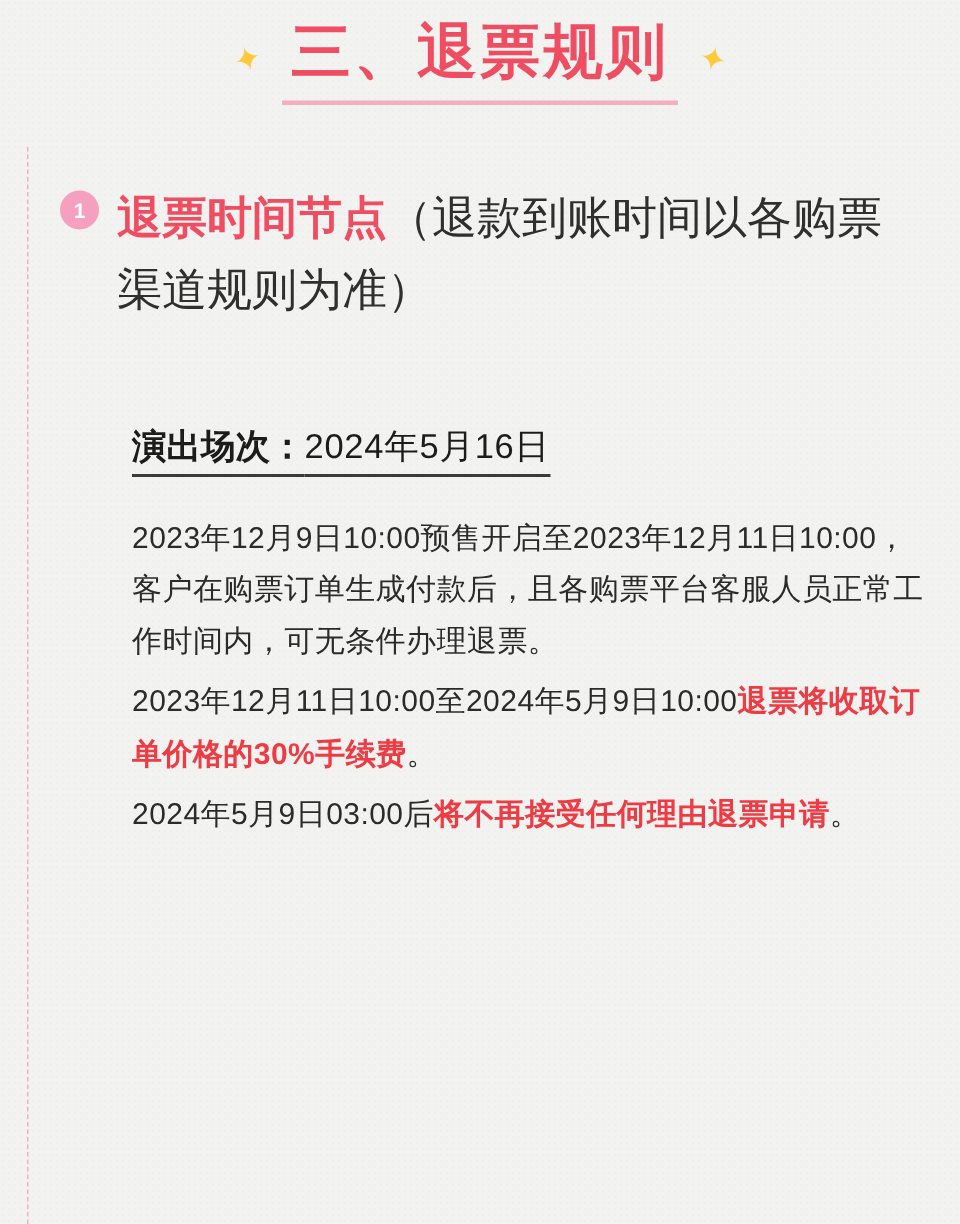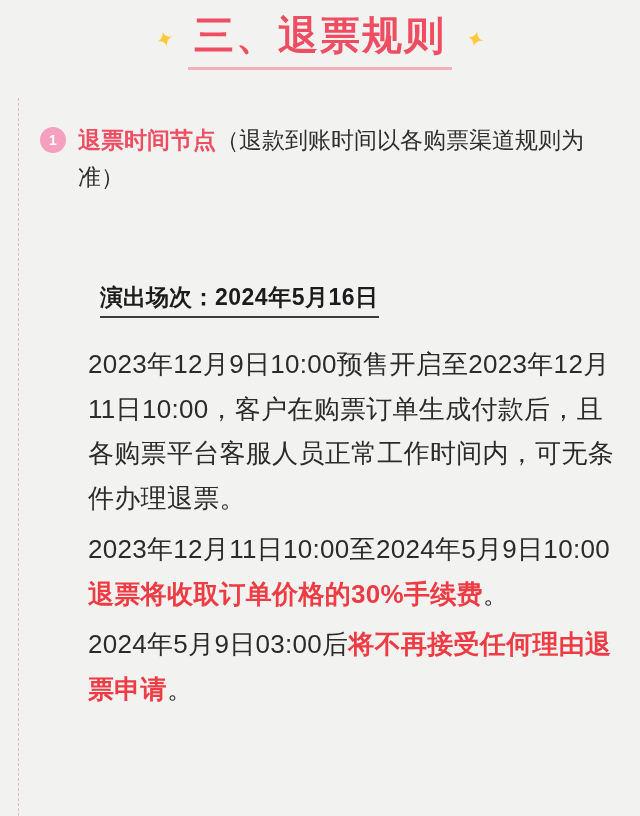--- a/index.html
+++ b/index.html
@@ -92,21 +92,21 @@
     color: #ffffff;
     font-size: 14px;
     font-weight: 700;
     display: flex;
     align-items: center;
     justify-content: center;
     margin-top: 5px;
     margin-right: 12px;
   }
   .section-one-text {
-    font-size: 23px;
+    font-size: 30px;
     line-height: 1.6;
     color: #2f2f2f;
     font-weight: 400;
   }
   .section-one-text .heading {
     color: #ef4e62;
     font-weight: 700;
   }
 
   
@@ -118,38 +118,37 @@
     font-size: 23px;
     color: #1c1c1c;
     font-weight: 700;
     display: inline-flex;
     align-items: baseline;
   }
   .show-line .label {
     font-weight: 700;
     border-bottom: 2.5px solid #3b3b3b;
     padding-bottom: 3px;
-    margin-left: 12px;
   }
   .show-line .value {
-    font-weight: 700;
+    font-weight: 400;
     border-bottom: 2.5px solid #3b3b3b;
     padding-bottom: 3px;
     letter-spacing: 0.5px;
   }
 
   
   .body-copy {
     position: absolute;
     top: 342px;
     left: 88px;
     right: 22px;
   }
   .para {
-    font-size: 26px;
+    font-size: 20px;
     line-height: 1.72;
     color: #2b2b2b;
     margin: 0 0 6px 0;
     letter-spacing: 0.3px;
   }
   .para .hl {
     color: #ee3b44;
     font-weight: 700;
   }
 </style>

